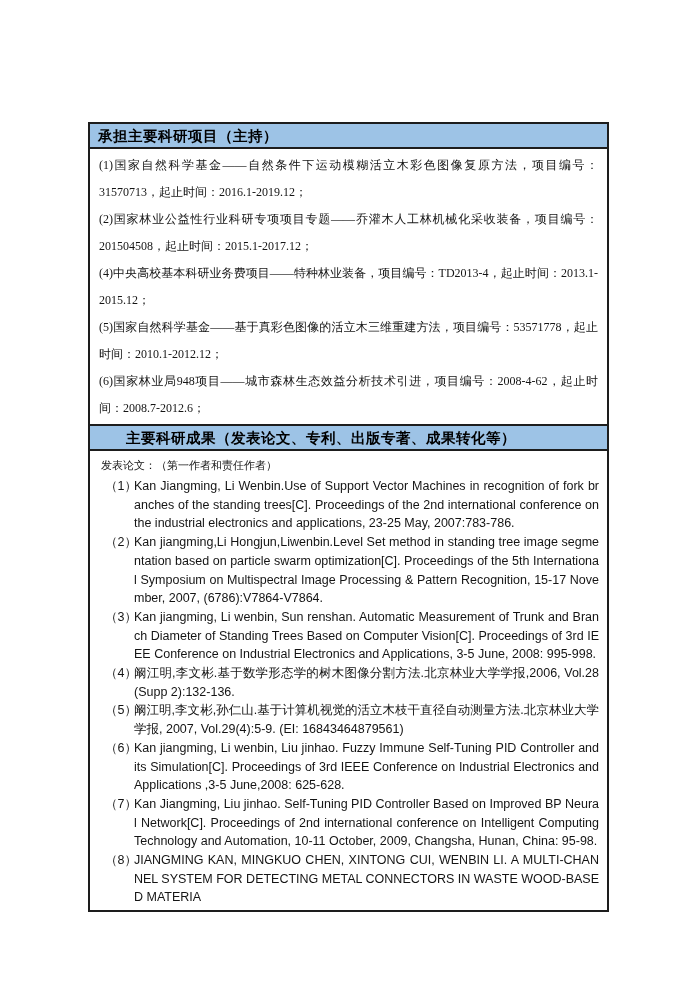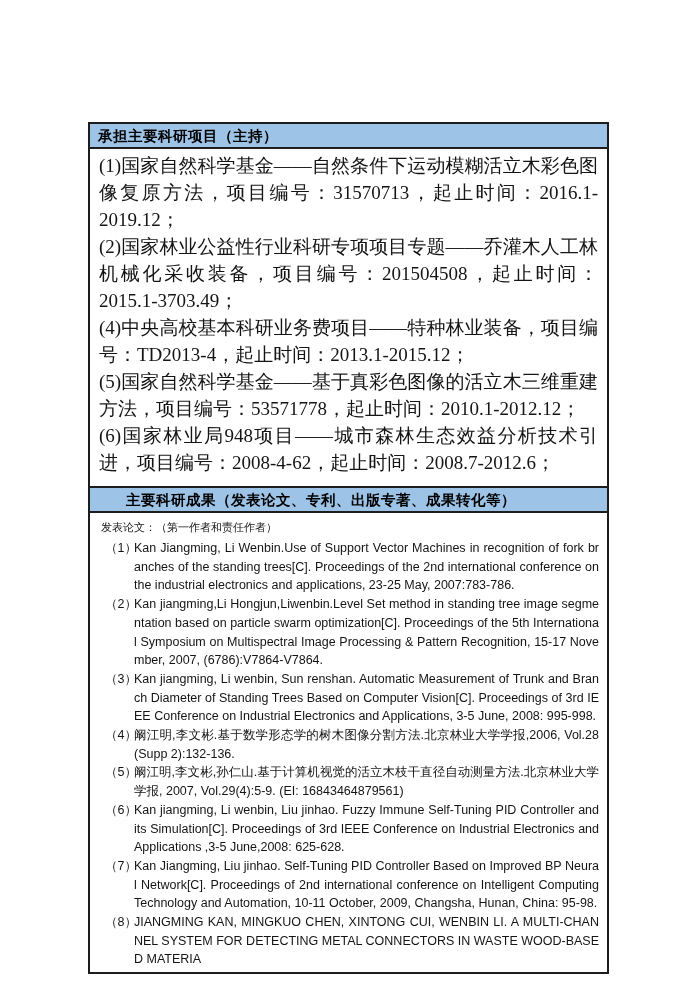--- a/index.html
+++ b/index.html
@@ -41,23 +41,23 @@
     padding: 3px 8px 2px 8px;
     letter-spacing: 0.5px;
     white-space: nowrap;
     overflow: hidden;
   }
   .section-header.second {
     border-top: 2px solid var(--border-color);
     padding-left: 36px;
   }
   .section1-body {
-    padding: 3px 9px 10px 9px;
+    padding: 3px 9px 2px 9px;
     font-family: "Liberation Serif", "DejaVu Serif", serif;
-    font-size: 19px;
+    font-size: 12px;
     line-height: 27px;
   }
   .project {
     margin: 0;
     text-align: justify;
     text-justify: inter-ideograph;
   }
   .section2-body {
     padding: 4px 8px 3px 11px;
     font-family: "Liberation Sans", "DejaVu Sans", sans-serif;
@@ -88,21 +88,21 @@
 
 <div class="page">
   <div class="cv-table">
 
     <div class="section-header">
       <span>承担主要科研项目（主持）</span>
     </div>
 
     <div class="section1-body">
       <p class="project">(1)国家自然科学基金——自然条件下运动模糊活立木彩色图像复原方法，项目编号：31570713，起止时间：2016.1-2019.12；</p>
-      <p class="project">(2)国家林业公益性行业科研专项项目专题——乔灌木人工林机械化采收装备，项目编号：201504508，起止时间：2015.1-3703.49；</p>
+      <p class="project">(2)国家林业公益性行业科研专项项目专题——乔灌木人工林机械化采收装备，项目编号：201504508，起止时间：2015.1-2017.12；</p>
       <p class="project">(4)中央高校基本科研业务费项目——特种林业装备，项目编号：TD2013-4，起止时间：2013.1-2015.12；</p>
       <p class="project">(5)国家自然科学基金——基于真彩色图像的活立木三维重建方法，项目编号：53571778，起止时间：2010.1-2012.12；</p>
       <p class="project">(6)国家林业局948项目——城市森林生态效益分析技术引进，项目编号：2008-4-62，起止时间：2008.7-2012.6；</p>
     </div>
 
     <div class="section-header second">
       <span>主要科研成果（发表论文、专利、出版专著、成果转化等）</span>
     </div>
 
     <div class="section2-body">

